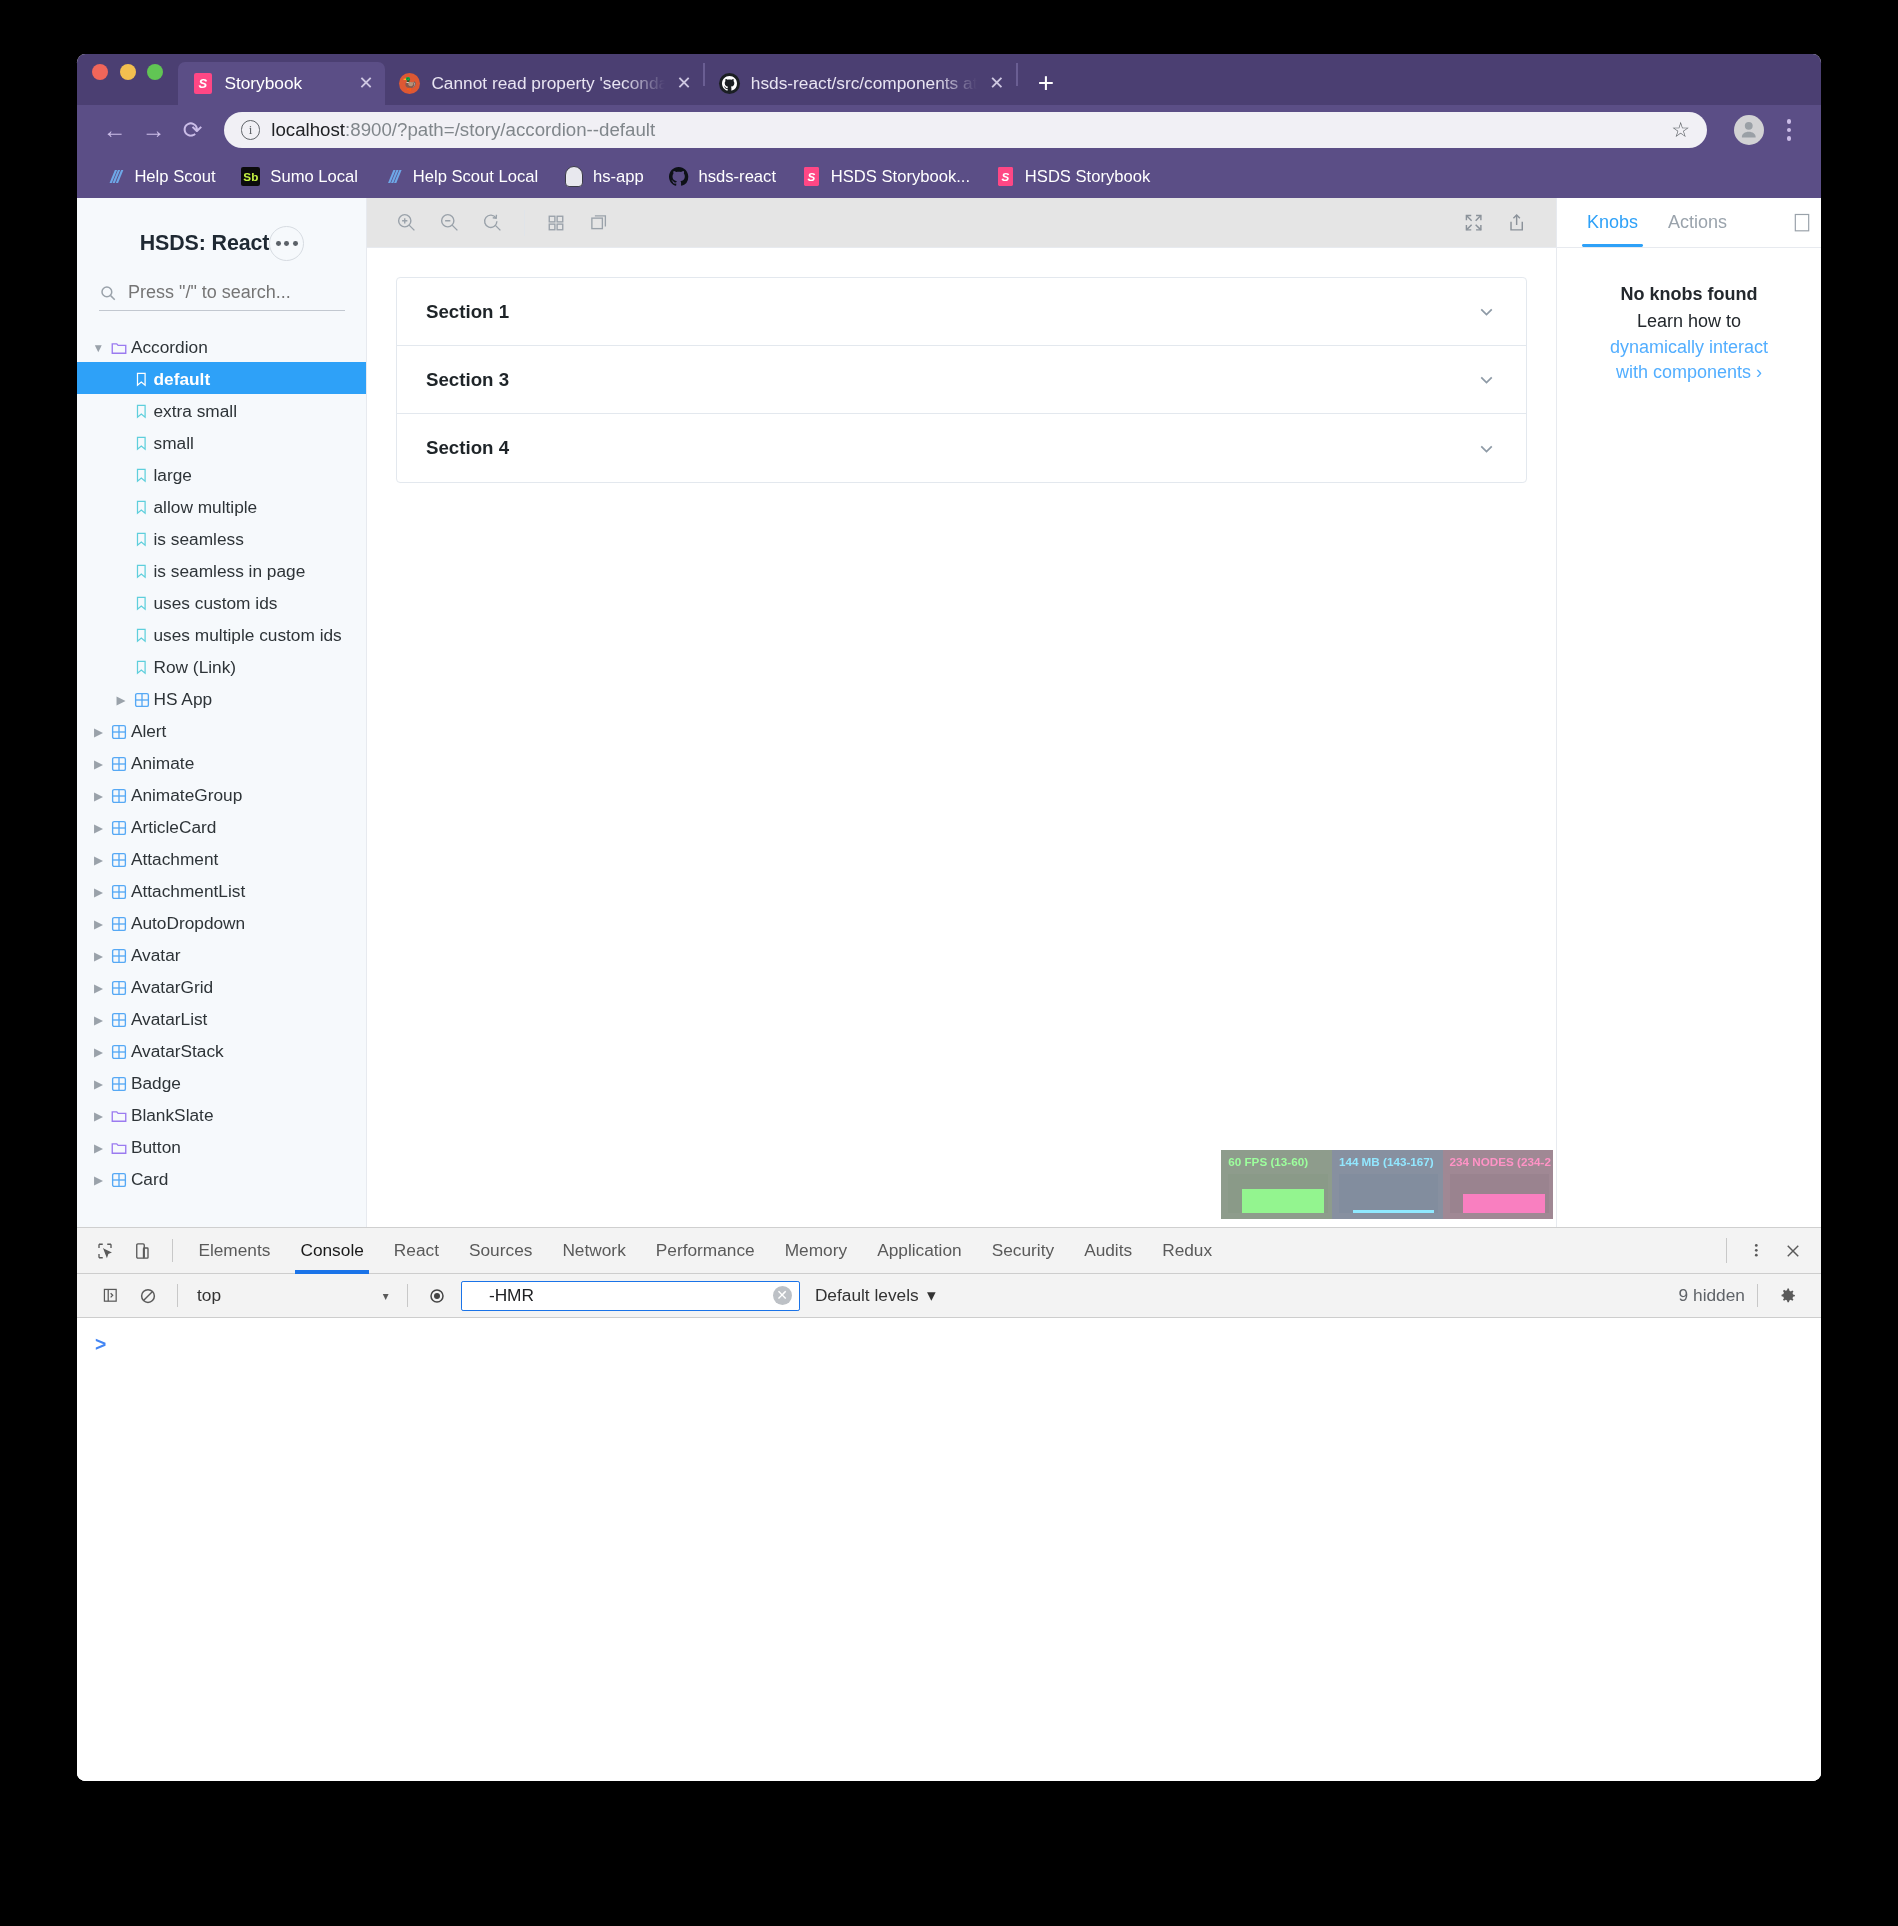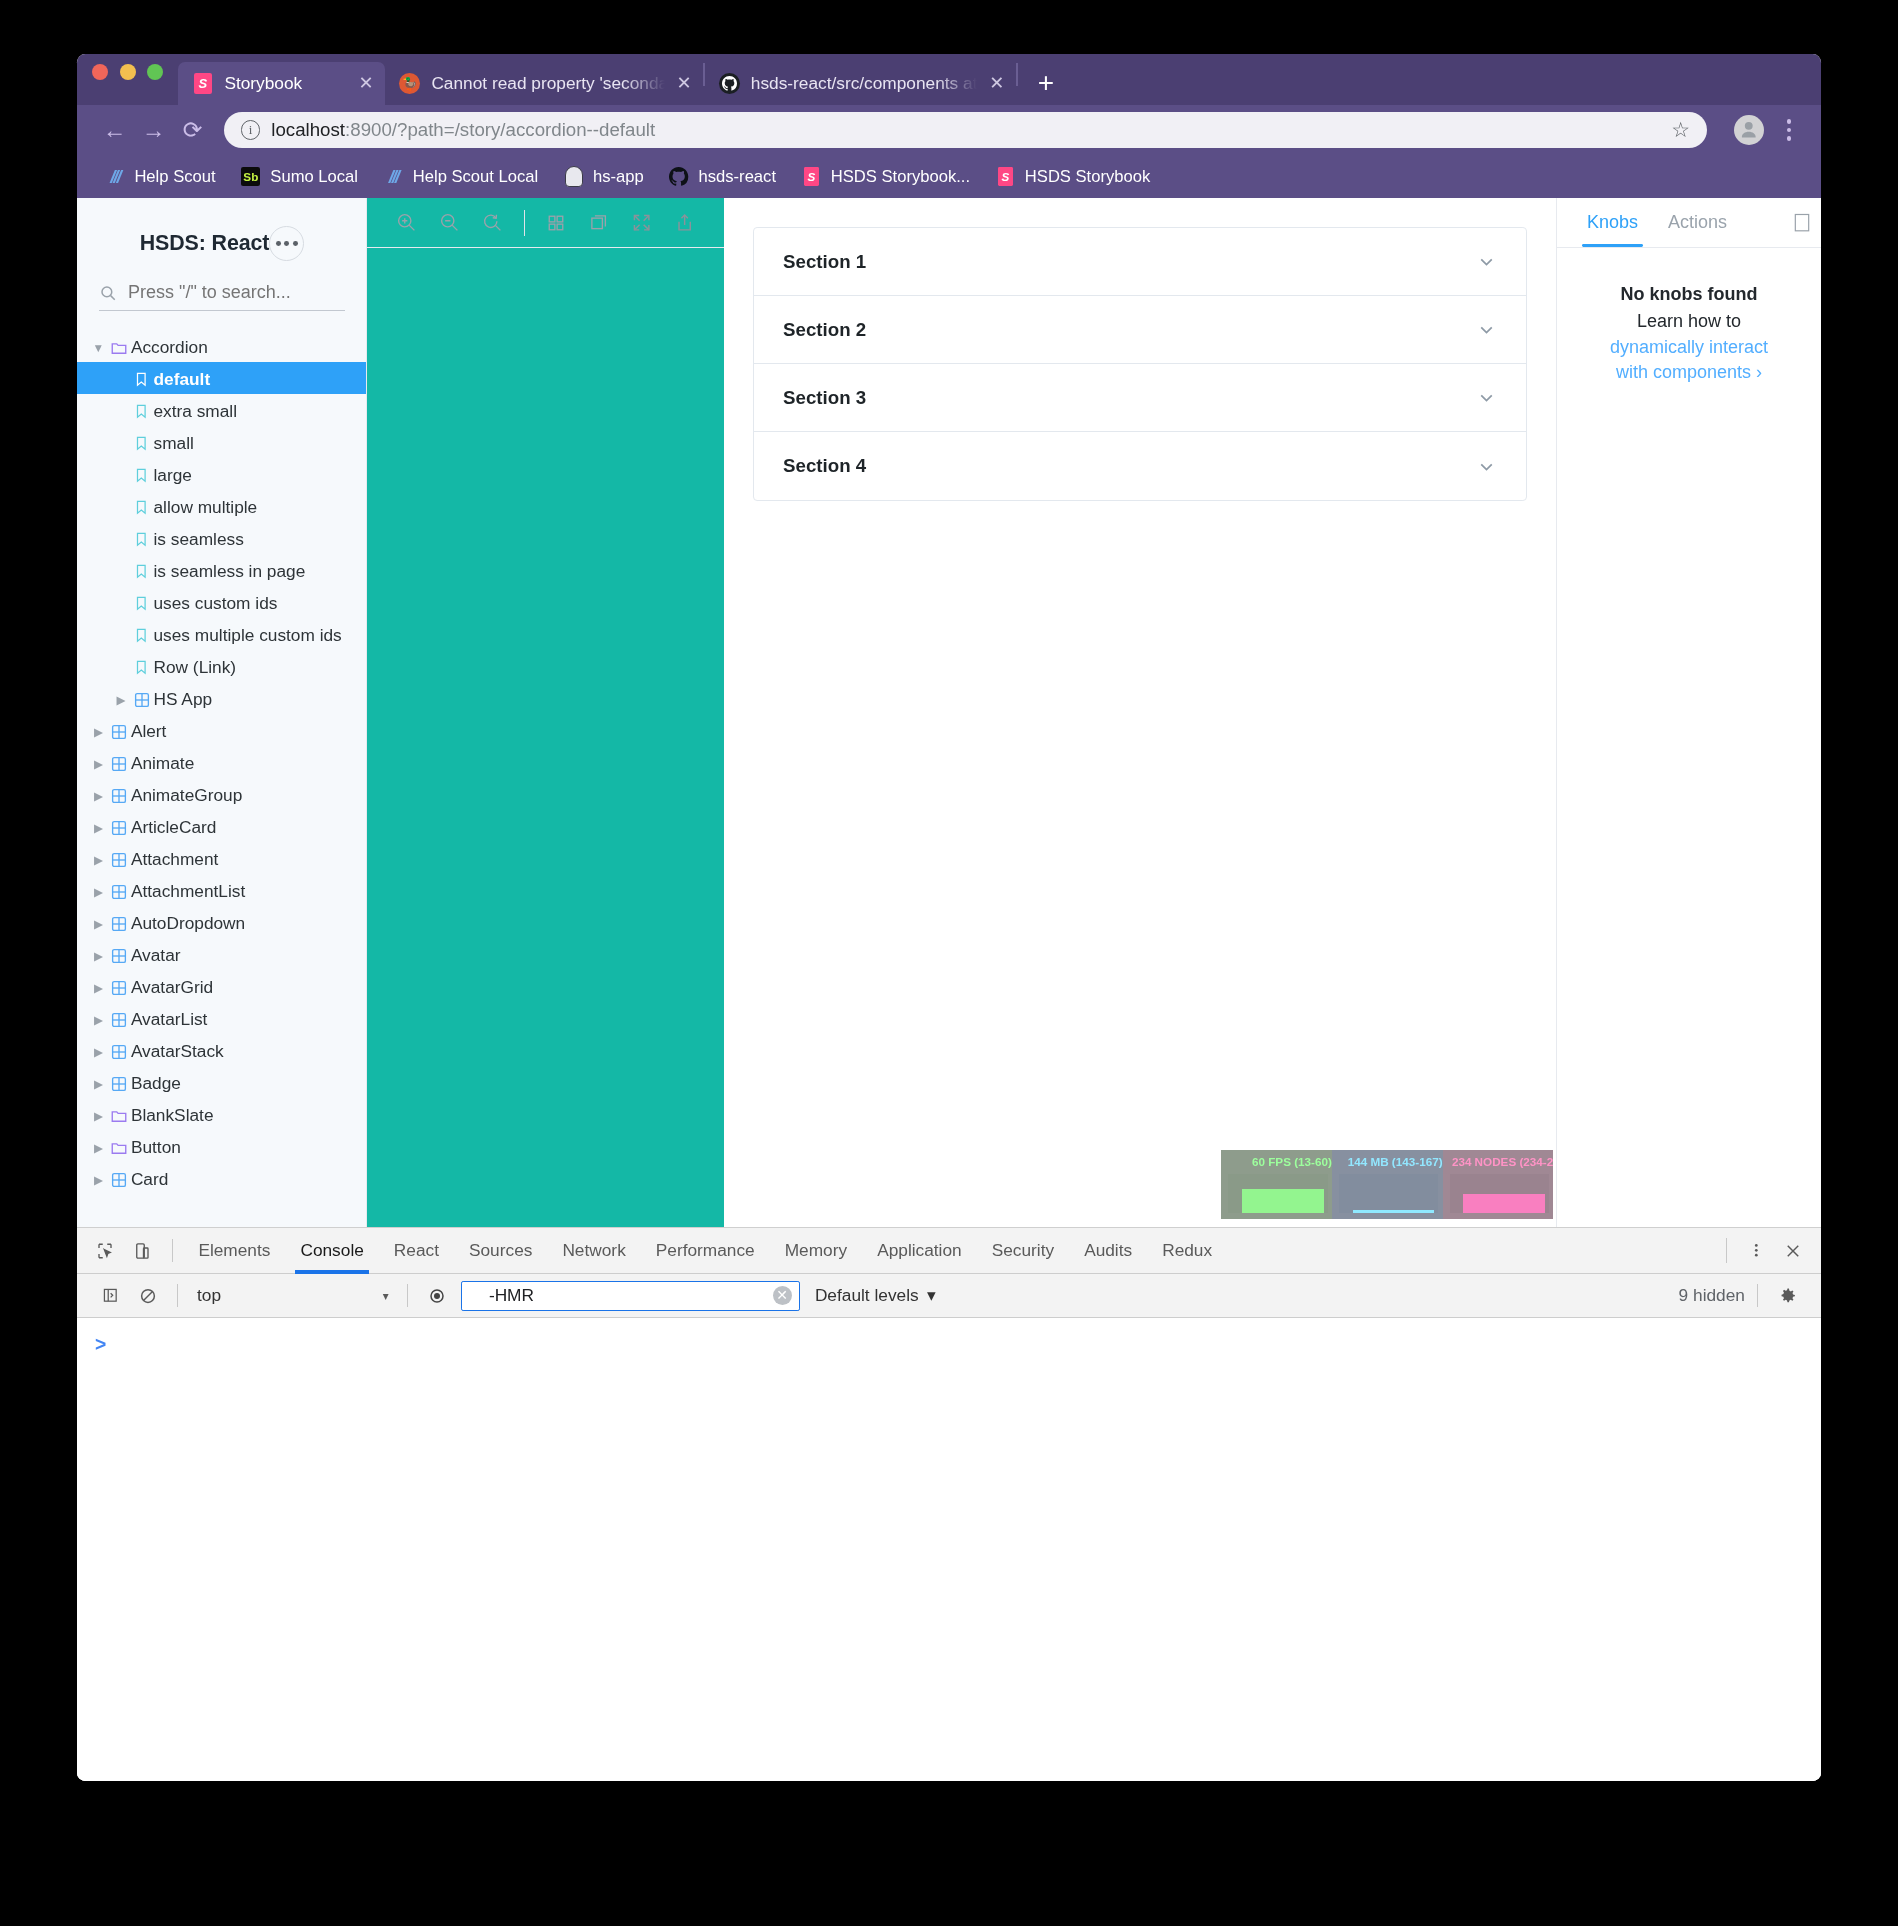--- a/index.html
+++ b/index.html
@@ -152,21 +152,21 @@
   }
   .tree-row .tico { width:23.5px; flex:0 0 23.5px; display:flex; align-items:center; justify-content:center; margin-top:7px;}
   .tree-row .tlabel { padding-top: 5.5px; line-height: 1.25; }
   .lvl0 { padding-left: 12.4px; }
   .lvl1 { padding-left: 35px; }
   .tree-row.selected { background:#2ea1f8; color:#fff; font-weight:bold; }
   .tree-row.selected .tico svg { stroke:#fff; }
   svg { display:block; }
 
   
-  .preview-wrap { flex:1 1 auto; display:flex; flex-direction:row; background:#14b8a6; border-right:0.7px solid #e7eaef; position:relative;text-align:right;}
+  .preview-wrap { flex:1 1 auto; display:flex; flex-direction:column; background:#e5e5e5; border-right:0.7px solid #e7eaef; position:relative;}
   .ptoolbar {
     height: 50px; border-bottom:0.7px solid #e7eaef; display:flex; align-items:center;
     padding: 0 18px; gap: 0;
   }
   .tbtn { width:43px;height:43px;display:flex;align-items:center;justify-content:center;}
   .tsep { width:0.7px;height:26px;background:#e0e4e9; margin: 0 9.7px; }
   .tspacer { flex:1 1 auto; }
   .pstage { flex:1 1 auto; background:#fff; padding: 29px 29px 0 29px; position:relative; overflow:hidden;}
   .accordion {
     border:0.7px solid #e3e8ee; border-radius:4.1px; overflow:hidden; background:#fff;
@@ -728,28 +728,20 @@
                 <line x1="12" y1="2.5" x2="12" y2="15"></line>
                 <polyline points="8,6.5 12,2.5 16,6.5"></polyline>
               </svg>
           </span>
         </div>
 
         <div class="pstage">
           <div class="accordion" id="accordion">
               <div class="acc-row">
                 <span class="acc-title">Section 1</span>
-                <span class="acc-chevron">
-                  <svg width="21" height="21" viewBox="0 0 24 24" fill="none" stroke="#8e9aa6" stroke-width="2">
-                    <polyline points="6,9.5 12,15.5 18,9.5"></polyline>
-                  </svg>
-                </span>
-              </div>
-              <div class="acc-row">
-                <span class="acc-title">Section 2</span>
                 <span class="acc-chevron">
                   <svg width="21" height="21" viewBox="0 0 24 24" fill="none" stroke="#8e9aa6" stroke-width="2">
                     <polyline points="6,9.5 12,15.5 18,9.5"></polyline>
                   </svg>
                 </span>
               </div>
               <div class="acc-row">
                 <span class="acc-title">Section 3</span>
                 <span class="acc-chevron">
                   <svg width="21" height="21" viewBox="0 0 24 24" fill="none" stroke="#8e9aa6" stroke-width="2">

